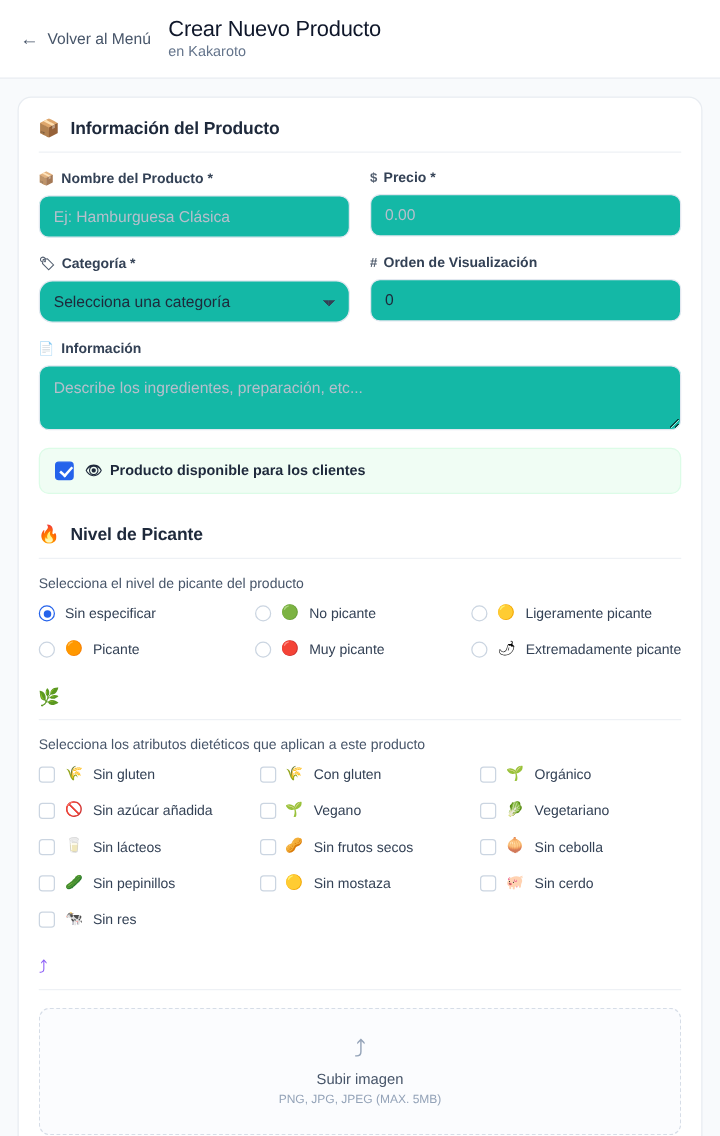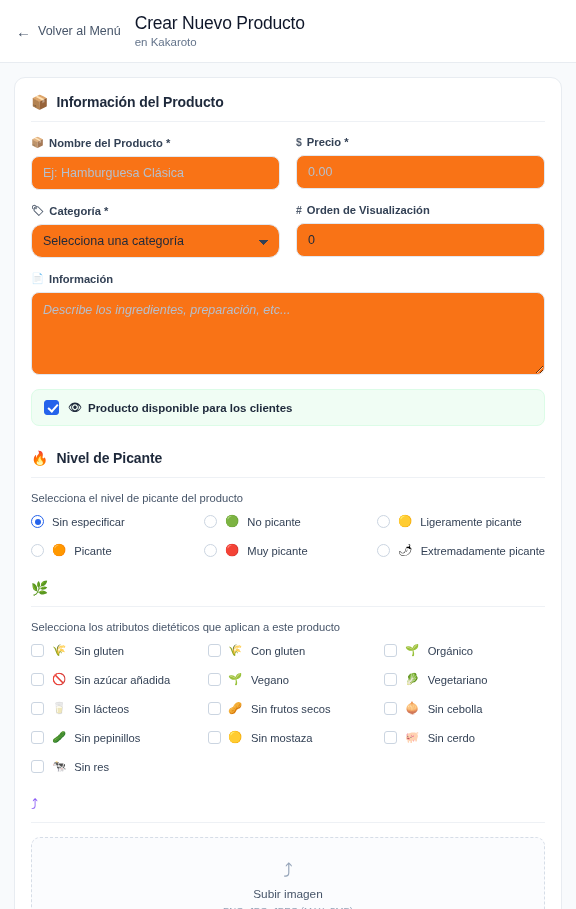--- a/index.html
+++ b/index.html
@@ -104,44 +104,43 @@
   .req { color: #334155; }
 
   input.ctl, select.ctl, textarea.ctl {
     width: 100%;
     border: 1px solid #e2e8f0;
     border-radius: 8px;
     padding: 9px 11px;
     font-size: 12.5px;
     font-family: "Liberation Sans", sans-serif;
     color: #1e293b;
-    background: #f97316;
+    background: #14b8a6;
     outline: none;
   }
   input.ctl::placeholder, textarea.ctl::placeholder { color: #b6bfcc; }
   select.ctl {
     appearance: none;
     -webkit-appearance: none;
     background-image:
       linear-gradient(45deg, transparent 50%, #334155 50%),
       linear-gradient(135deg, #334155 50%, transparent 50%);
     background-position:
       calc(100% - 16px) calc(50% + 1px),
       calc(100% - 11px) calc(50% + 1px);
     background-size: 5px 5px, 5px 5px;
     background-repeat: no-repeat;
     cursor: pointer;
     font-weight: normal;
     border-radius: 11px;
   }
   textarea.ctl {
-    height: 83px;
+    height: 52px;
     resize: vertical;
     line-height: 1.4;
-    font-style: italic;
   }
   .field-full { margin-bottom: 14px; }
 
   
   .avail-box {
     background: #f0fdf4;
     border: 1px solid #dcfce7;
     border-radius: 8px;
     padding: 10px 12px;
     display: flex;

